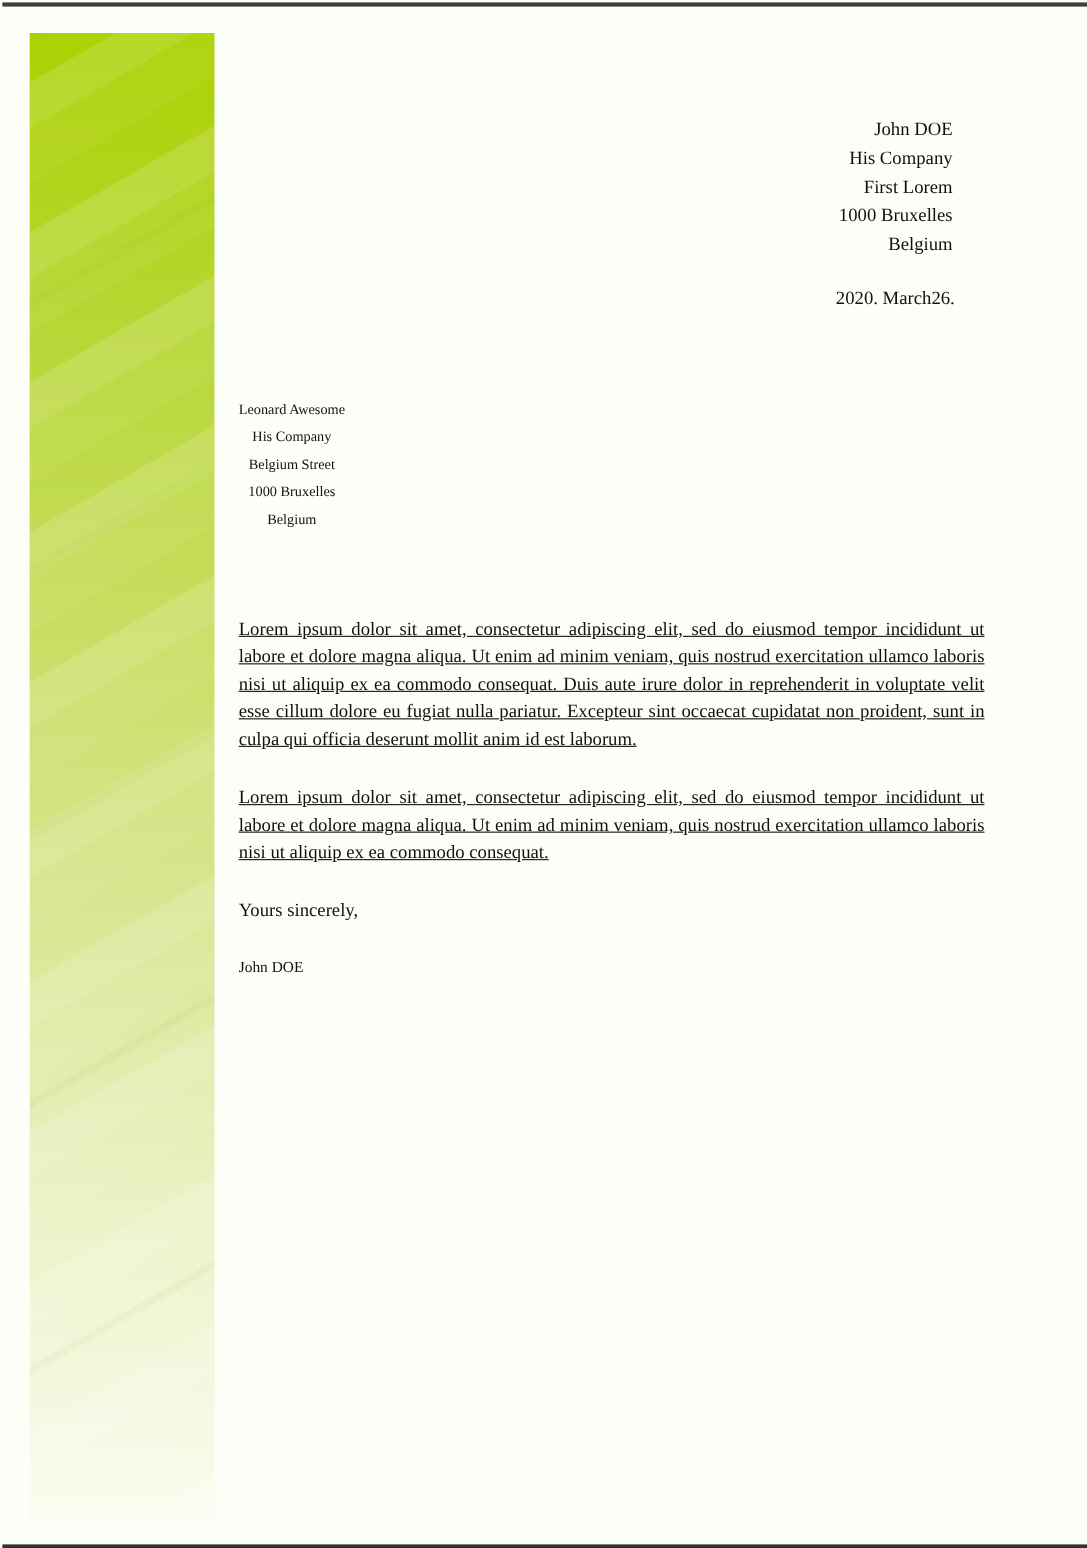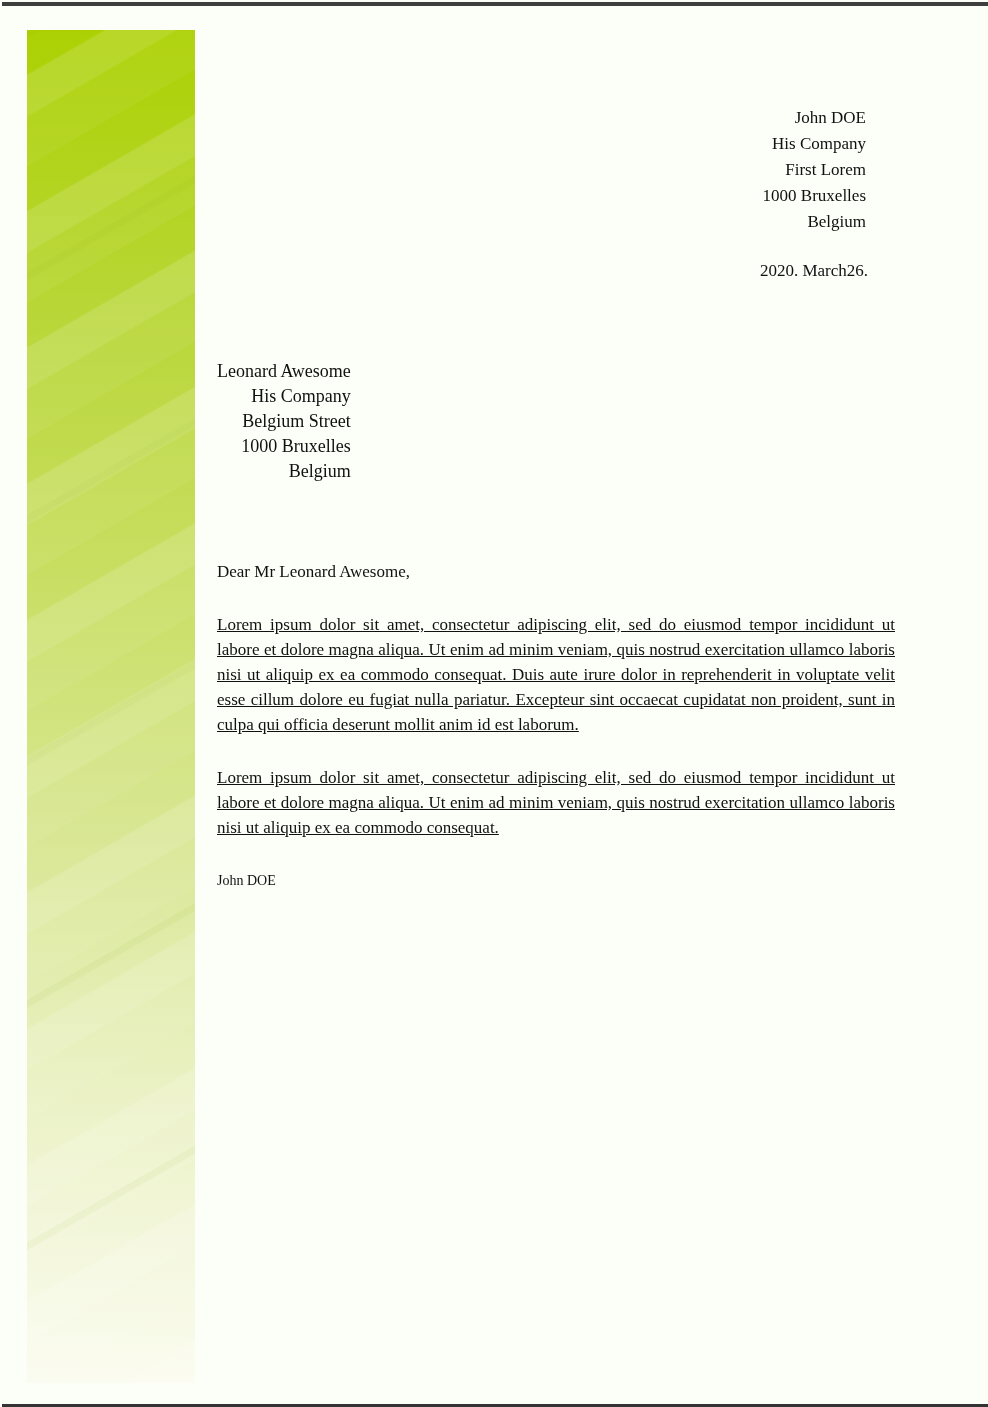--- a/index.html
+++ b/index.html
@@ -60,22 +60,22 @@
   }
 
   .date-line {
     position: absolute; top: 256px; right: 120px;
     text-align: center;
     font-size: 17px; line-height: 22px;
   }
 
   .recipient-block {
     position: absolute; top: 355px; left: 211px;
-    text-align: right;
-    font-size: 18px; line-height: 21px;
+    text-align: center;
+    font-size: 13px; line-height: 21px;
   }
 
   .letter-body {
     position: absolute; top: 553px; left: 211px; width: 686px;
     font-size: 17px; line-height: 25px;
   }
   .letter-body p { margin: 0 0 24px 0; }
   .letter-body p.justified { text-align: justify; text-decoration: underline; }
   .signature { font-size: 14px; }
 </style>
@@ -100,21 +100,21 @@
 
   <div class="recipient-block">
     <div>Leonard Awesome</div>
     <div>His Company</div>
     <div>Belgium Street</div>
     <div>1000 Bruxelles</div>
     <div>Belgium</div>
   </div>
 
   <div class="letter-body">
-    <p>Dear Mr Leonard Awesome,</p>
     <p class="justified">Lorem ipsum dolor sit amet, consectetur adipiscing elit, sed do eiusmod tempor incididunt ut labore et dolore magna aliqua. Ut enim ad minim veniam, quis nostrud exercitation ullamco laboris nisi ut aliquip ex ea commodo consequat. Duis aute irure dolor in reprehenderit in voluptate velit esse cillum dolore eu fugiat nulla pariatur. Excepteur sint occaecat cupidatat non proident, sunt in culpa qui officia deserunt mollit anim id est laborum.</p>
     <p class="justified">Lorem ipsum dolor sit amet, consectetur adipiscing elit, sed do eiusmod tempor incididunt ut labore et dolore magna aliqua. Ut enim ad minim veniam, quis nostrud exercitation ullamco laboris nisi ut aliquip ex ea commodo consequat.</p>
+    <p>Yours sincerely,</p>
     <p class="signature">John DOE</p>
   </div>
 
   <div class="edge-bottom"></div>
 
 </div>
 
 </body></html>

